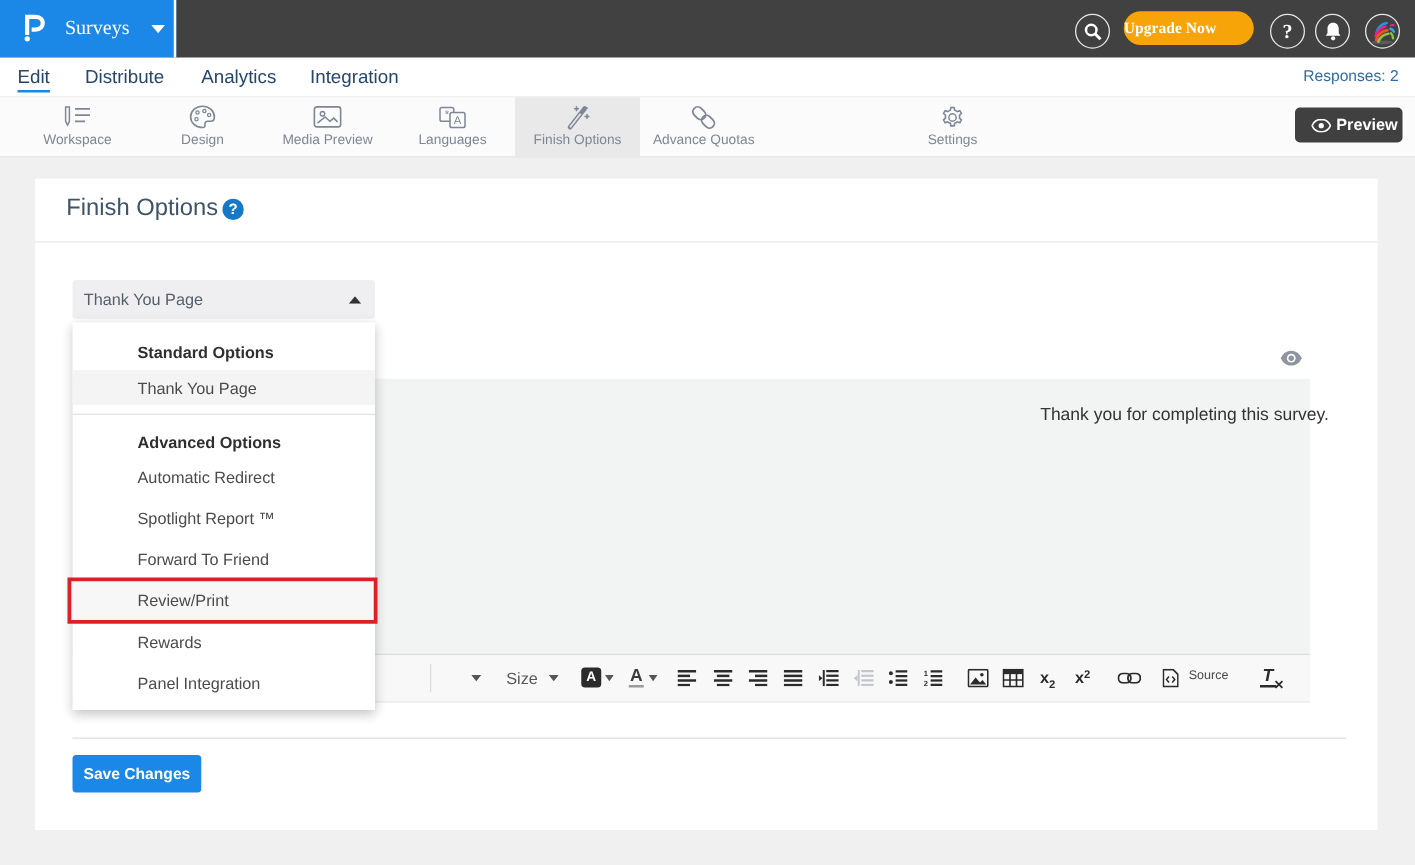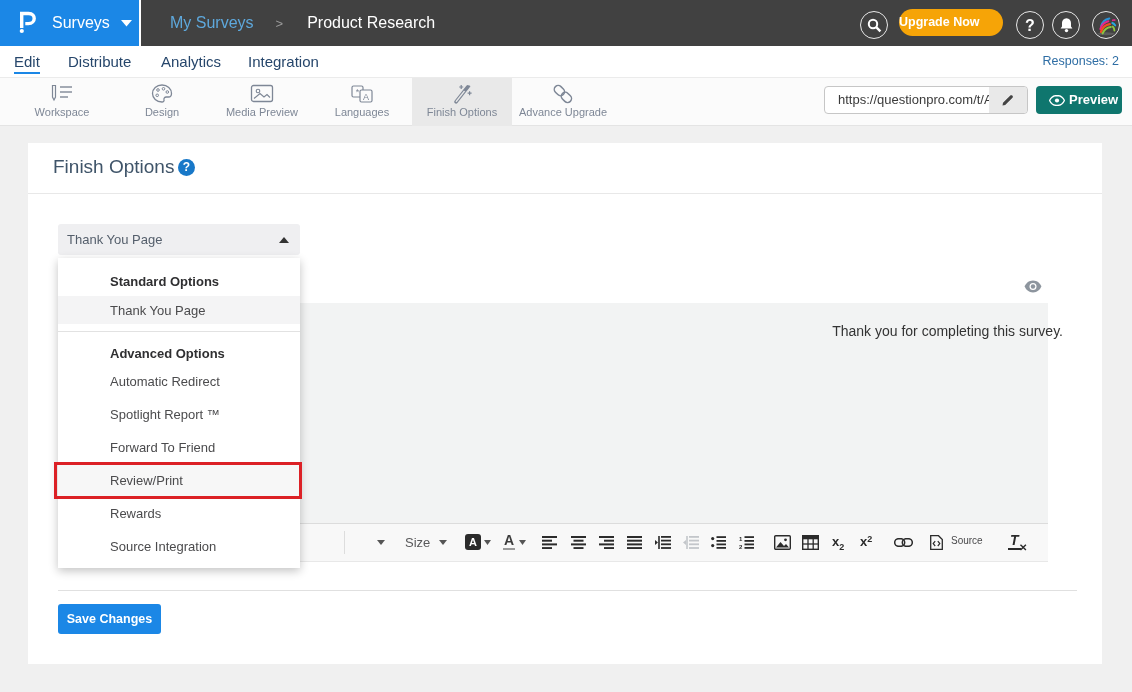--- a/index.html
+++ b/index.html
@@ -1,42 +1,42 @@
 <!DOCTYPE html>
 <html><head>
 <meta charset="utf-8">
 <style>
   * { margin:0; padding:0; box-sizing:border-box; }
   html,body { width:1132px; height:692px; overflow:hidden; }
   body { font-family:"Liberation Sans", sans-serif; position:relative; background:#f0f0f0; }
   .abs { position:absolute; }
 
   
-  #topbar { position:absolute; left:0; top:0; width:1132px; height:58px; background:#414141; }
+  #topbar { position:absolute; left:0; top:0; width:1132px; height:58px; background:#414141;font-family:Liberation Serif, serif; }
   #logobox { position:absolute; left:0; top:0; width:141px; height:46px; background:#1b87e6; border-right:2px solid #fff; }
   #surveys-label { position:absolute; left:52px; top:14px; color:#fff; font-size:16px; }
   #crumb { position:absolute; left:170px; top:14px; font-size:16px; color:#fff; }
   .crumb-link { color:#5ea8dc; }
   .crumb-sep { color:#9a9a9a; padding:0 24px 0 22px; font-size:13px; }
   .hicon { position:absolute; top:11px; width:28px; height:28px; border:1px solid #e8e8e8; border-radius:50%; }
   #upgrade { position:absolute; left:899px; top:9px; width:104px; height:27px; background:#f6a407; border-radius:14px; color:#fff; font-size:12.5px; font-weight:bold; text-align:left; line-height:27px; }
 
   
   #navrow { position:absolute; left:0; top:46px; width:1132px; height:32px; background:#fff; border-bottom:1px solid #ebebeb; }
   .tab { position:absolute; top:7px; font-size:15px; color:#26466b; }
   #resp { position:absolute; right:13px; top:8px; font-size:12.5px; color:#2e6da4; }
 
   
   #iconbar { position:absolute; left:0; top:78px; width:1132px; height:48px; background:#fbfbfb; border-bottom:1px solid #e4e4e4; }
   .tool { position:absolute; top:0; height:48px; width:100px; text-align:center; }
   .tool .ic { position:absolute; top:5px; left:0; width:100%; height:22px; }
   .tool .lb { position:absolute; top:28px; width:100%; font-size:11px; color:#7e8796; }
   .tool.active { background:#e9e9e9; }
   #urlbox { position:absolute; left:824px; top:8px; width:204px; height:28px; background:#fff; border:1px solid #c6c6c6; overflow:hidden; white-space:nowrap; border-radius:4px; font-size:13px; color:#3a3a3a; line-height:26px; padding-left:13px; }
-  #previewbtn { position:absolute; left:1036px; top:8px; width:86px; height:28px; background:#0f766e; border-radius:4px; color:#fff; font-size:13px; font-weight:bold; text-align:center; line-height:28px; }
+  #previewbtn { position:absolute; left:1036px; top:8px; width:86px; height:28px; background:#404040; border-radius:4px; color:#fff; font-size:13px; font-weight:bold; text-align:center; line-height:28px; }
 
   
   #card { position:absolute; left:28px; top:143px; width:1074px; height:521px; background:#fff; }
   #card h1 { position:absolute; left:25px; top:13px; font-size:19px; font-weight:normal; color:#3f5469; }
   #helpq { position:absolute; left:150px; top:16px; width:17px; height:17px; border-radius:50%; background:#1878c8; color:#fff; font-size:12px; font-weight:bold; text-align:center; line-height:17px; }
   #carddiv { position:absolute; left:0; top:50px; width:1074px; height:1px; background:#e8e8e8; }
 
   
   #editor { position:absolute; left:30px; top:160px; width:990px; height:259px; }
   #editarea { position:absolute; left:0; top:0; width:990px; height:220px; background:#f2f3f3; }
@@ -62,21 +62,20 @@
   <div id="logobox">
     <svg class="abs" style="left:18px;top:9px" width="20" height="28" viewBox="0 0 20 28">
       <path d="M3.7 19 L3.7 4.5 L10.5 4.5 C14.8 4.5 16.2 7.2 16.2 9.4 C16.2 11.9 14.4 14.6 10.3 14.6 L7.3 14.6" fill="none" stroke="#fff" stroke-width="3.4"></path>
       <circle cx="3.8" cy="22" r="2.1" fill="#fff"></circle>
     </svg>
     <span id="surveys-label">Surveys</span>
     <svg class="abs" style="left:121px;top:20px" width="11" height="7" viewBox="0 0 11 7">
         <path d="M0 0 L11 0 L5.5 6.5 Z" fill="#fff"></path>
       </svg>
   </div>
-  <div id="crumb"><span class="crumb-link">My Surveys</span><span class="crumb-sep">&gt;</span><span>Product Research</span></div>
 
   <div class="hicon" style="left:860px">
     <svg style="position:absolute;left:6px;top:6px" width="15" height="15" viewBox="0 0 15 15">
         <circle cx="6" cy="6" r="4.2" fill="none" stroke="#fff" stroke-width="2"></circle>
         <line x1="9.2" y1="9.2" x2="13.4" y2="13.4" stroke="#fff" stroke-width="2.4"></line>
       </svg>
   </div>
   <div id="upgrade">Upgrade Now</div>
 
   <div class="hicon" style="left:1016px; color:#fff; font-size:16px; font-weight:bold; text-align:center; line-height:27px;">?</div>
@@ -160,27 +159,28 @@
     </svg></div>
     <div class="lb">Finish Options</div>
   </div>
   <div class="tool" style="left:513px">
     <div class="ic"><svg width="26" height="22" viewBox="0 0 26 22">
       <g fill="none" stroke="#7e8796" stroke-width="1.5">
         <rect x="-5.6" y="-3.9" width="11.2" height="7.8" rx="3.9" transform="translate(9.4 7.6) rotate(45)"></rect>
         <rect x="-5.6" y="-3.9" width="11.2" height="7.8" rx="3.9" transform="translate(16.4 14.4) rotate(45)"></rect>
       </g>
     </svg></div>
-    <div class="lb">Advance Upgrade</div>
-  </div>
-  <div id="urlbox">https://questionpro.com/t/A
-    <div style="position:absolute;right:0;top:0;width:38px;height:26px;background:#e9e9e9;border-radius:0 3px 3px 0;"></div>
-    <svg style="position:absolute;right:13px;top:7px" width="13" height="13" viewBox="0 0 13 13">
-        <path d="M1.5 11.5 L2 8.8 L9.3 1.5 C9.8 1 10.7 1 11.2 1.5 L11.5 1.8 C12 2.3 12 3.2 11.5 3.7 L4.2 11 Z" fill="#444"></path>
-      </svg>
+    <div class="lb">Advance Quotas</div>
+  </div>
+  <div class="tool" style="left:712px">
+    <div class="ic"><svg width="22" height="22" viewBox="0 0 24 24">
+      <circle cx="12" cy="12" r="3.2" fill="none" stroke="#7e8796" stroke-width="1.3"></circle>
+      <path fill="none" stroke="#7e8796" stroke-width="1.4" d="M10.6 3.3 L13.4 3.3 L13.9 5.6 Q15.2 6 16.2 6.8 L18.4 6 L19.8 8.4 L18.1 10 Q18.3 11.2 18.1 12.6 L19.8 14.2 L18.4 16.6 L16.2 15.8 Q15.2 16.7 13.9 17 L13.4 19.3 L10.6 19.3 L10.1 17 Q8.8 16.7 7.8 15.8 L5.6 16.6 L4.2 14.2 L5.9 12.6 Q5.7 11.2 5.9 10 L4.2 8.4 L5.6 6 L7.8 6.8 Q8.8 6 10.1 5.6 Z"></path>
+    </svg></div>
+    <div class="lb">Settings</div>
   </div>
   <div id="previewbtn">
     <svg style="position:absolute;left:13px;top:9px" width="16" height="11" viewBox="0 0 16 11">
         <path d="M8 0.5 C4.3 0.5 1.7 3 0.6 5.5 C1.7 8 4.3 10.5 8 10.5 C11.7 10.5 14.3 8 15.4 5.5 C14.3 3 11.7 0.5 8 0.5 Z" fill="none" stroke="#fff" stroke-width="1.3"></path>
         <circle cx="8" cy="5.5" r="2.1" fill="#fff"></circle>
       </svg>
     <span style="position:absolute;left:33px;top:0">Preview</span>
   </div>
 </div>
 
@@ -347,15 +347,15 @@
   <div id="menudiv"></div>
   <div id="reviewbg"></div>
   <div class="mi mh" style="top:16px">Standard Options</div>
   <div class="mi" style="top:45px">Thank You Page</div>
   <div class="mi mh" style="top:88px">Advanced Options</div>
   <div class="mi" style="top:116px">Automatic Redirect</div>
   <div class="mi" style="top:149px">Spotlight Report ™</div>
   <div class="mi" style="top:182px">Forward To Friend</div>
   <div class="mi" style="top:215px">Review/Print</div>
   <div class="mi" style="top:248px">Rewards</div>
-  <div class="mi" style="top:281px">Source Integration</div>
+  <div class="mi" style="top:281px">Panel Integration</div>
 </div>
 <div id="redbox"></div>
 
 </body></html>

